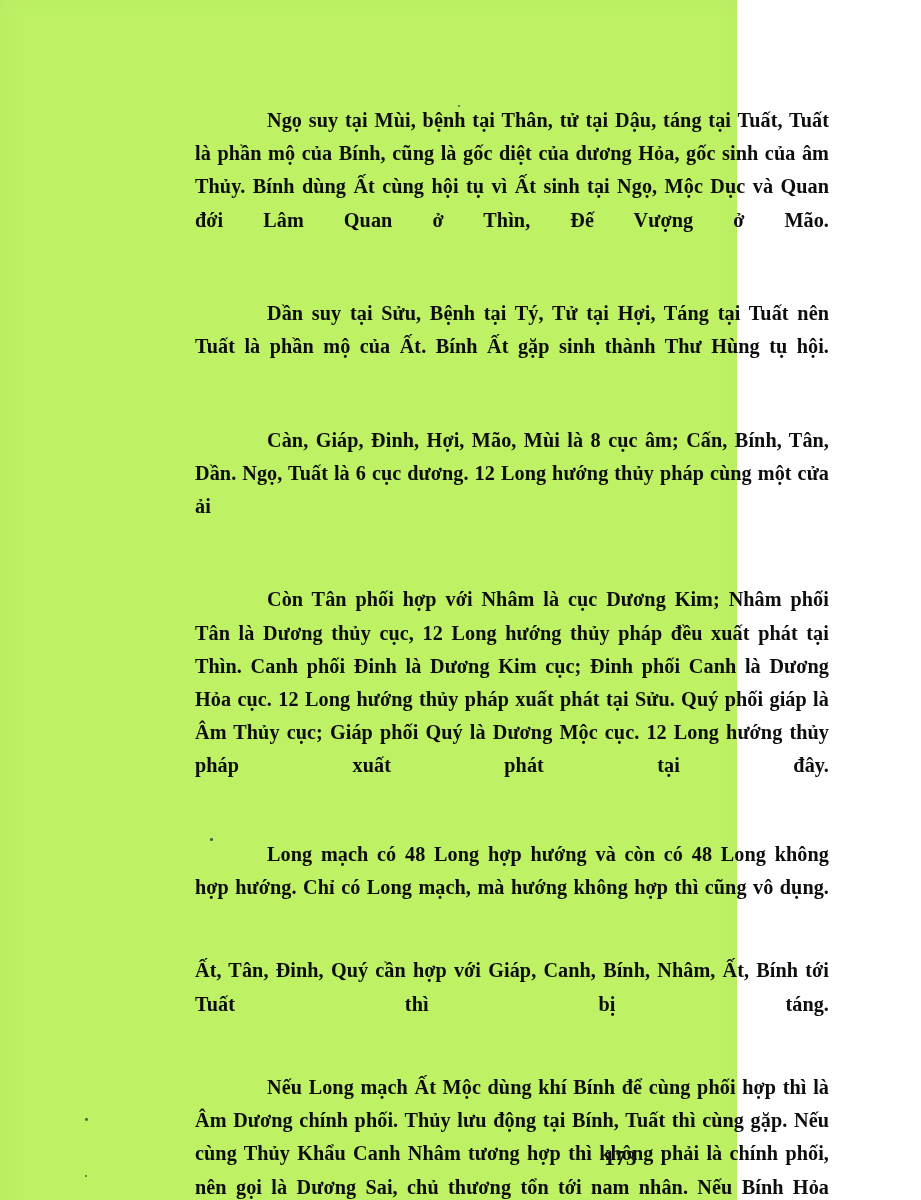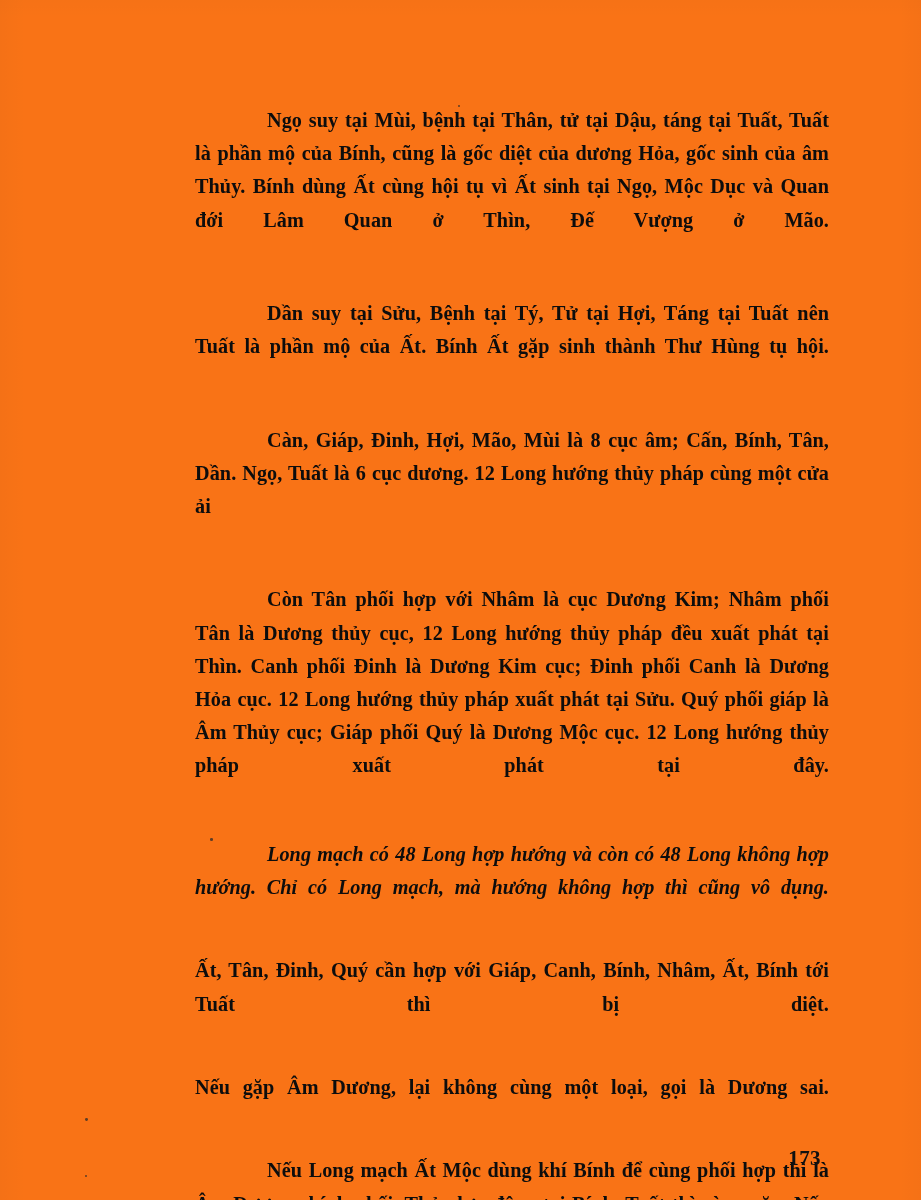--- a/index.html
+++ b/index.html
@@ -12,23 +12,23 @@
     background: #ffffff;
     font-family: "Liberation Serif", "DejaVu Serif", serif;
     overflow: hidden;
     position: relative;
   }
 
   #page {
     position: absolute;
     left: 0;
     top: 0;
-    width: 921px;
+    width: 737px;
     height: 1200px;
-    background: #f97316;
+    background: #bef264;
   }
 
   
   #page::before {
     content: "";
     position: absolute;
     inset: 0;
     background:
       linear-gradient(to right, rgba(0,0,0,0.020) 0px, rgba(0,0,0,0) 26px),
       linear-gradient(to left,  rgba(0,0,0,0.015) 0px, rgba(0,0,0,0) 22px),
@@ -55,21 +55,21 @@
     word-spacing: 0.6px;
     font-weight: 600;
     -webkit-font-smoothing: none;
   }
 
   p.para.indent {
     text-indent: 72px;
   }
 
   p.gap-lg  { margin-top: 27px; }
-  p.gap-md  { margin-top: 22px; font-style: italic; }
+  p.gap-md  { margin-top: 22px; }
   p.gap-sm  { margin-top: 17px; }
 
   
   p.para::after {
     content: "";
     display: inline-block;
     width: 100%;
   }
 
   #page-number {
@@ -100,23 +100,22 @@
     <p class="para indent">Ngọ suy tại Mùi, bệnh tại Thân, tử tại Dậu, táng tại Tuất, Tuất là phần mộ của Bính, cũng là gốc diệt của dương Hỏa, gốc sinh của âm Thủy. Bính dùng Ất cùng hội tụ vì Ất sinh tại Ngọ, Mộc Dục và Quan đới Lâm Quan ở Thìn, Đế Vượng ở Mão.</p>
 
     <p class="para indent gap-lg">Dần suy tại Sửu, Bệnh tại Tý, Tử tại Hợi, Táng tại Tuất nên Tuất là phần mộ của Ất. Bính Ất gặp sinh thành Thư Hùng tụ hội.</p>
 
     <p class="para indent gap-lg">Càn, Giáp, Đinh, Hợi, Mão, Mùi là 8 cục âm; Cấn, Bính, Tân, Dần. Ngọ, Tuất là 6 cục dương. 12 Long hướng thủy pháp cùng một cửa ải</p>
 
     <p class="para indent gap-lg">Còn Tân phối hợp với Nhâm là cục Dương Kim; Nhâm phối Tân là Dương thủy cục, 12 Long hướng thủy pháp đều xuất phát tại Thìn. Canh phối Đinh là Dương Kim cục; Đinh phối Canh là Dương Hỏa cục. 12 Long hướng thủy pháp xuất phát tại Sửu. Quý phối giáp là Âm Thủy cục; Giáp phối Quý là Dương Mộc cục. 12 Long hướng thủy pháp xuất phát tại đây.</p>
 
     <p class="para indent gap-md">Long mạch có 48 Long hợp hướng và còn có 48 Long không hợp hướng. Chỉ có Long mạch, mà hướng không hợp thì cũng vô dụng.</p>
 
-    <p class="para gap-sm">Ất, Tân, Đinh, Quý cần hợp với Giáp, Canh, Bính, Nhâm, Ất, Bính tới Tuất thì bị diệt.</p>
+    <p class="para gap-sm">Ất, Tân, Đinh, Quý cần hợp với Giáp, Canh, Bính, Nhâm, Ất, Bính tới Tuất thì bị táng.</p>
 
-    <p class="para gap-sm">Nếu gặp Âm Dương, lại không cùng một loại, gọi là Dương sai.</p>
 
     <p class="para indent gap-sm">Nếu Long mạch Ất Mộc dùng khí Bính để cùng phối hợp thì là Âm Dương chính phối. Thủy lưu động tại Bính, Tuất thì cùng gặp. Nếu cùng Thủy Khẩu Canh Nhâm tương hợp thì không phải là chính phối, nên gọi là Dương Sai, chủ thương tổn tới nam nhân. Nếu Bính Hỏa Long dùng Ất khí để phối hợp thì đó là chính phối, mà thủy xuất phát từ Tuất. Nếu phối hợp với Thủy Khẩu Quý Nhâm thì khác biệt về loại, gọi là Âm Sai, chủ tổn hại tới nữ nhân.</p>
 
   </div>
 
   <div id="page-number">173</div>
 
   <div id="artifact-layer">
       <div class="speck" style="left: 458px; top: 105px; width: 2.4px; height: 2.4px;"></div>
       <div class="speck" style="left: 210px; top: 838px; width: 2.6px; height: 2.6px;"></div>

